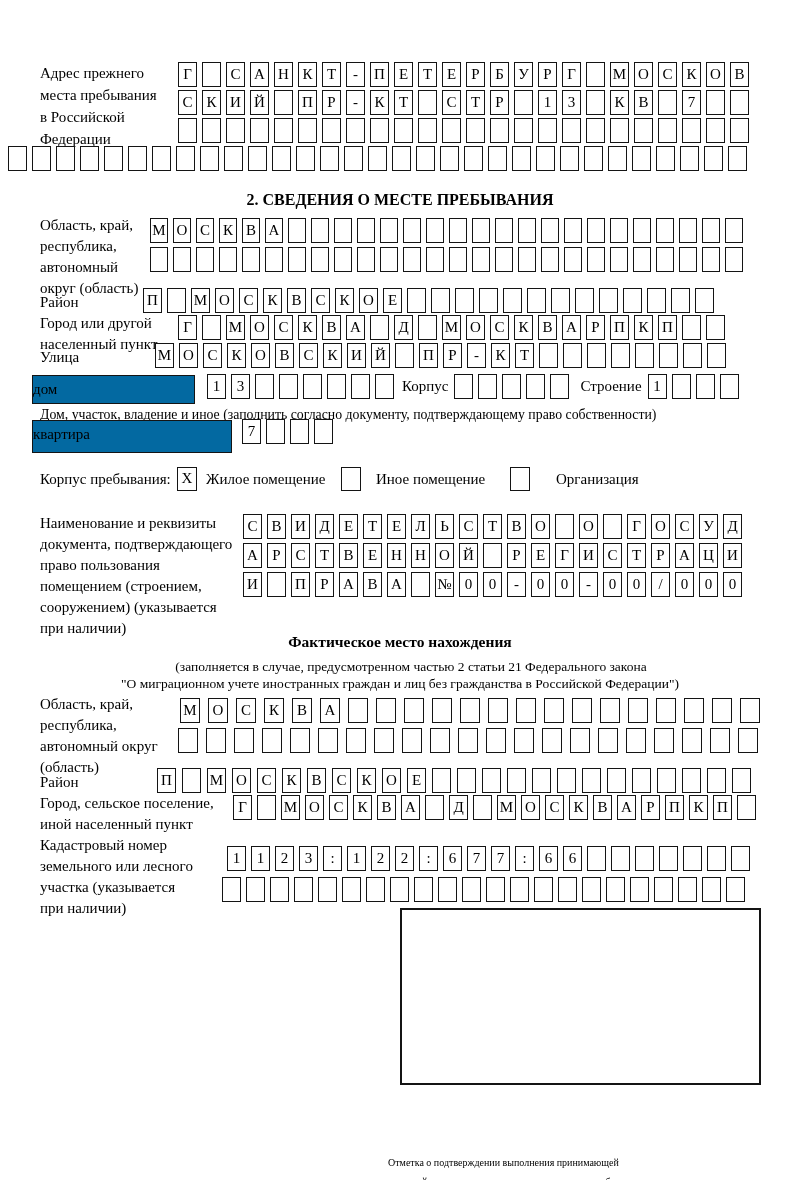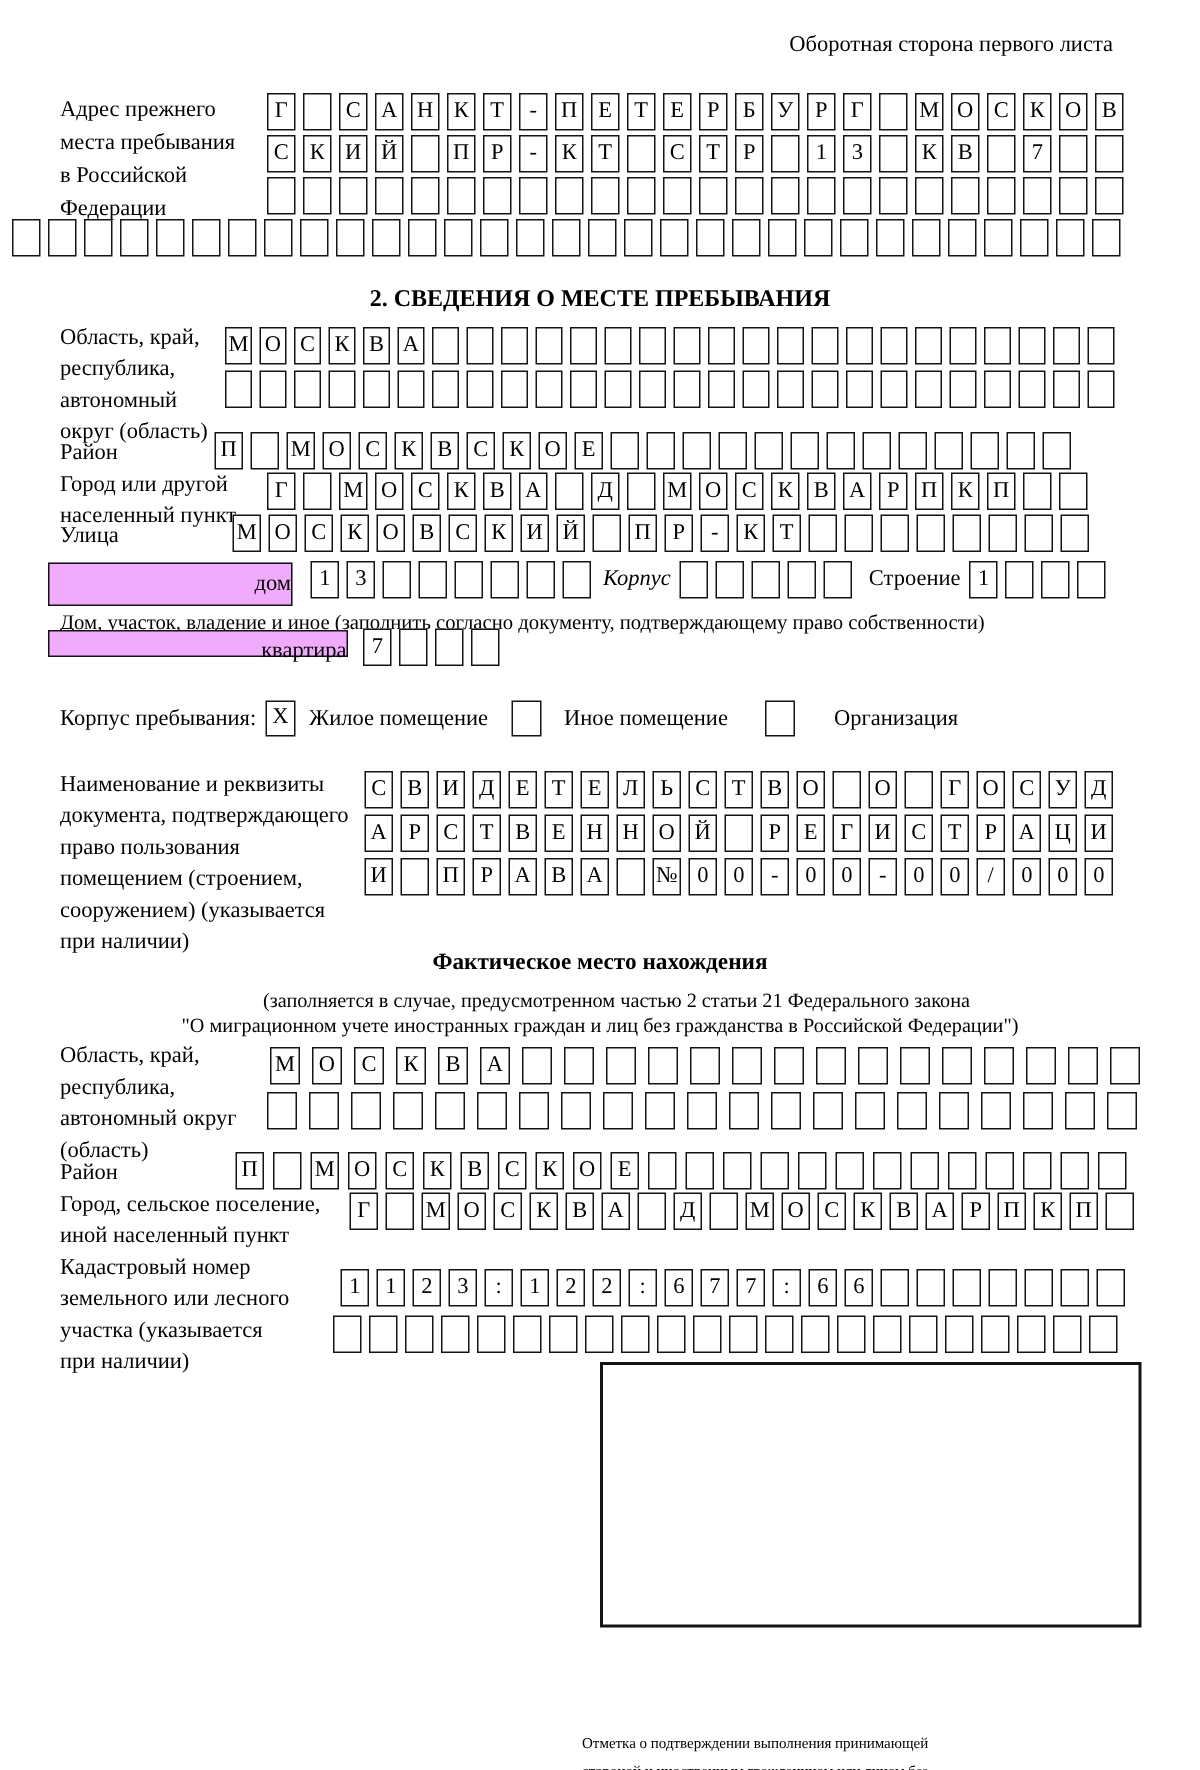--- a/index.html
+++ b/index.html
@@ -8,34 +8,33 @@
   .lbl  { position:absolute; font-size:15px; line-height:21px; white-space:pre-line; }
   .row  { position:absolute; display:flex; align-items:flex-start; }
   .bx   { box-sizing:border-box; flex:none; width:19px; height:25px; border:1.8px solid #141414;
           margin-right:5px; text-align:center; font-size:15px; line-height:22px; background:#fff; }
   .sm .bx { width:18px; margin-right:5px; }   
   .md .bx { width:19px; margin-right:6px; }   
   .lg .bx { width:20px; margin-right:8px; }   
   .note { position:absolute; font-size:13.2px; line-height:17px; }
   .center { left:0; width:800px; text-align:center; }
   .sectitle { position:absolute; font-weight:bold; }
-  .bigbox { box-sizing:border-box; flex:none; border:1.8px solid #141414; text-align:right;
-            font-size:15px; background:#f0abfc; }
+  .bigbox { box-sizing:border-box; flex:none; border:1.8px solid #141414; text-align:left;
+            font-size:15px; background:#0369a1; }
   .inl { flex:none; font-size:15px; }
   .cb  { position:absolute; box-sizing:border-box; width:20px; height:24px; border:1.8px solid #141414;
          text-align:center; font-size:15px; line-height:21px; background:#fff; }
   .cbl { position:absolute; font-size:15px; }
   .stamp { position:absolute; border:2px solid #141414; background:#fff; }
 </style>
 </head>
 <body>
 
 <div class="page">
 
-  <div class="lbl" style="top:20px; right:58px; left:auto; position:absolute;">Оборотная сторона первого листа</div>
 
   <div class="lbl" style="left:40px; top:62px; width:150px; line-height:22px;">Адрес прежнего
 места пребывания
 в Российской
 Федерации</div>
   <div class="row" style="left:178px; top:62px;">
       <span class="bx">Г</span>
       <span class="bx"></span>
       <span class="bx">С</span>
       <span class="bx">А</span>
@@ -298,40 +297,40 @@
     <div style="display:flex;">
         <span class="bx">1</span>
         <span class="bx">3</span>
         <span class="bx"></span>
         <span class="bx"></span>
         <span class="bx"></span>
         <span class="bx"></span>
         <span class="bx"></span>
         <span class="bx"></span>
       </div>
-    <div class="inl" style="margin:4px 6px 0 3px;font-style:italic;">Корпус</div>
+    <div class="inl" style="margin:4px 6px 0 3px;">Корпус</div>
     <div style="display:flex;">
         <span class="bx"></span>
         <span class="bx"></span>
         <span class="bx"></span>
         <span class="bx"></span>
         <span class="bx"></span>
       </div>
     <div class="inl" style="margin:4px 6px 0 6px;">Строение</div>
     <div style="display:flex;">
         <span class="bx">1</span>
         <span class="bx"></span>
         <span class="bx"></span>
         <span class="bx"></span>
       </div>
   </div>
   <div class="note" style="left:40px; top:406px; font-size:13.8px;">Дом, участок, владение и иное (заполнить согласно документу, подтверждающему право собственности)</div>
 
   <div class="row" style="left:32px; top:419px;">
-    <div class="bigbox" style="width:200px; height:18px; line-height:26px; margin-right:10px; margin-top:1px;">квартира</div>
+    <div class="bigbox" style="width:200px; height:33px; line-height:26px; margin-right:10px; margin-top:1px;">квартира</div>
     <div style="display:flex;">
         <span class="bx">7</span>
         <span class="bx"></span>
         <span class="bx"></span>
         <span class="bx"></span>
       </div>
   </div>
 
   <div class="cbl" style="left:40px; top:471px;">Корпус пребывания:</div>
   <div class="cb" style="left:177px; top:467px;">X</div>

